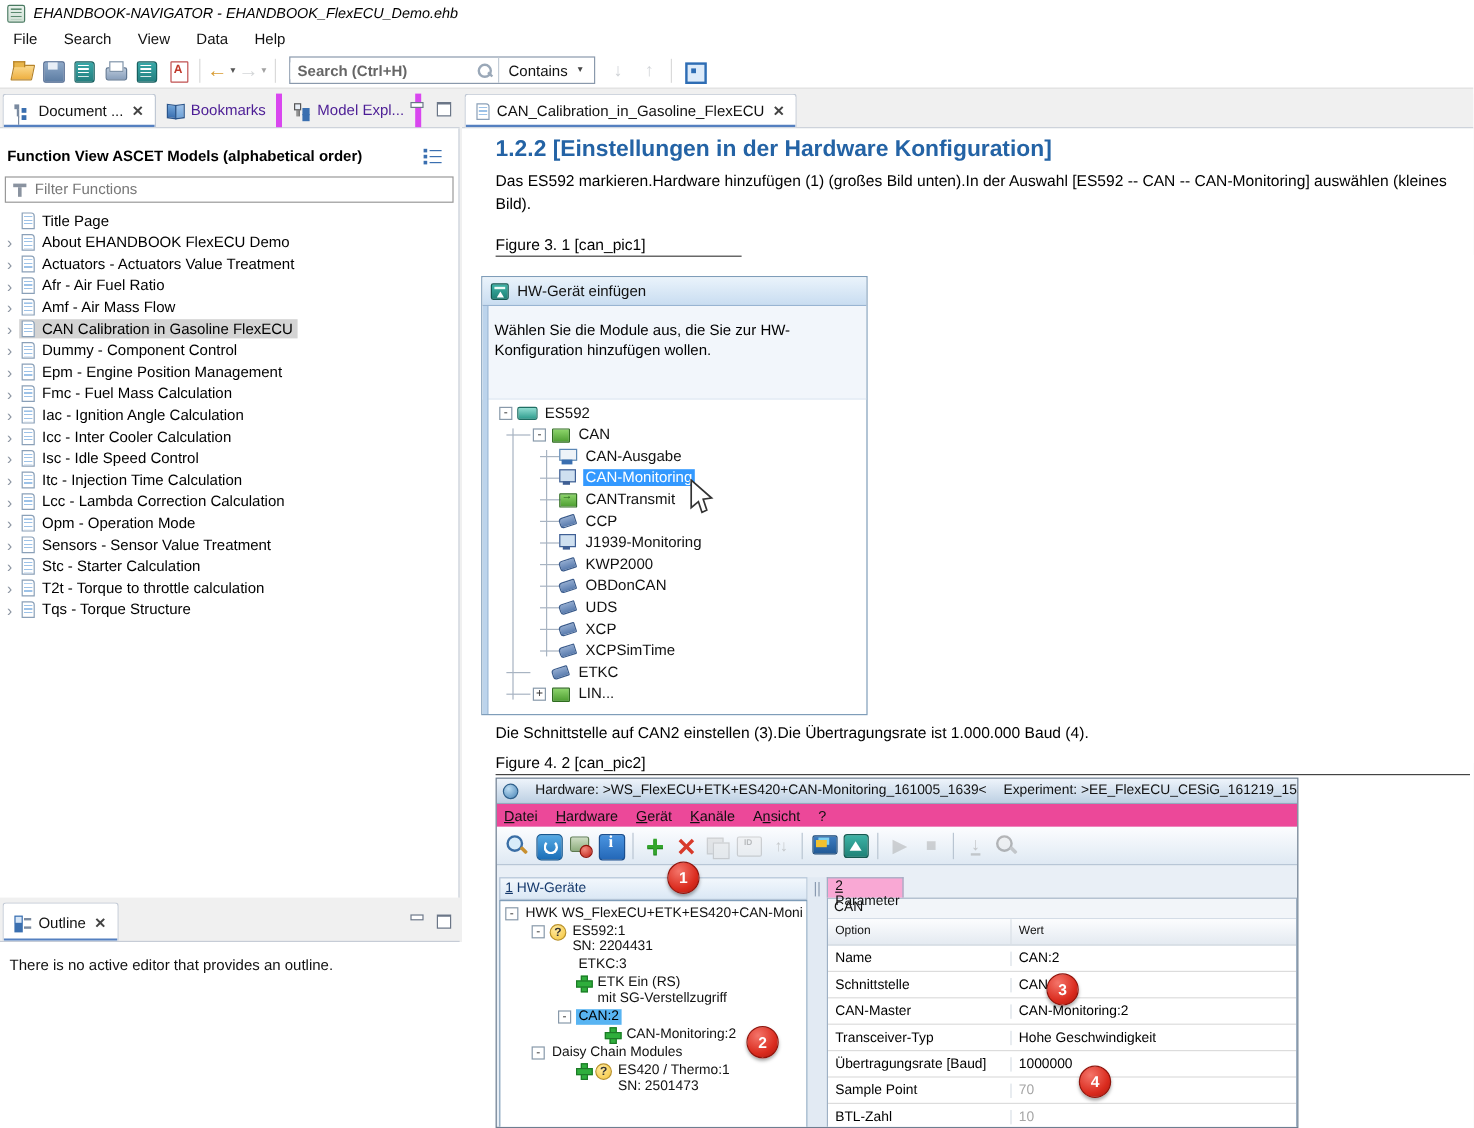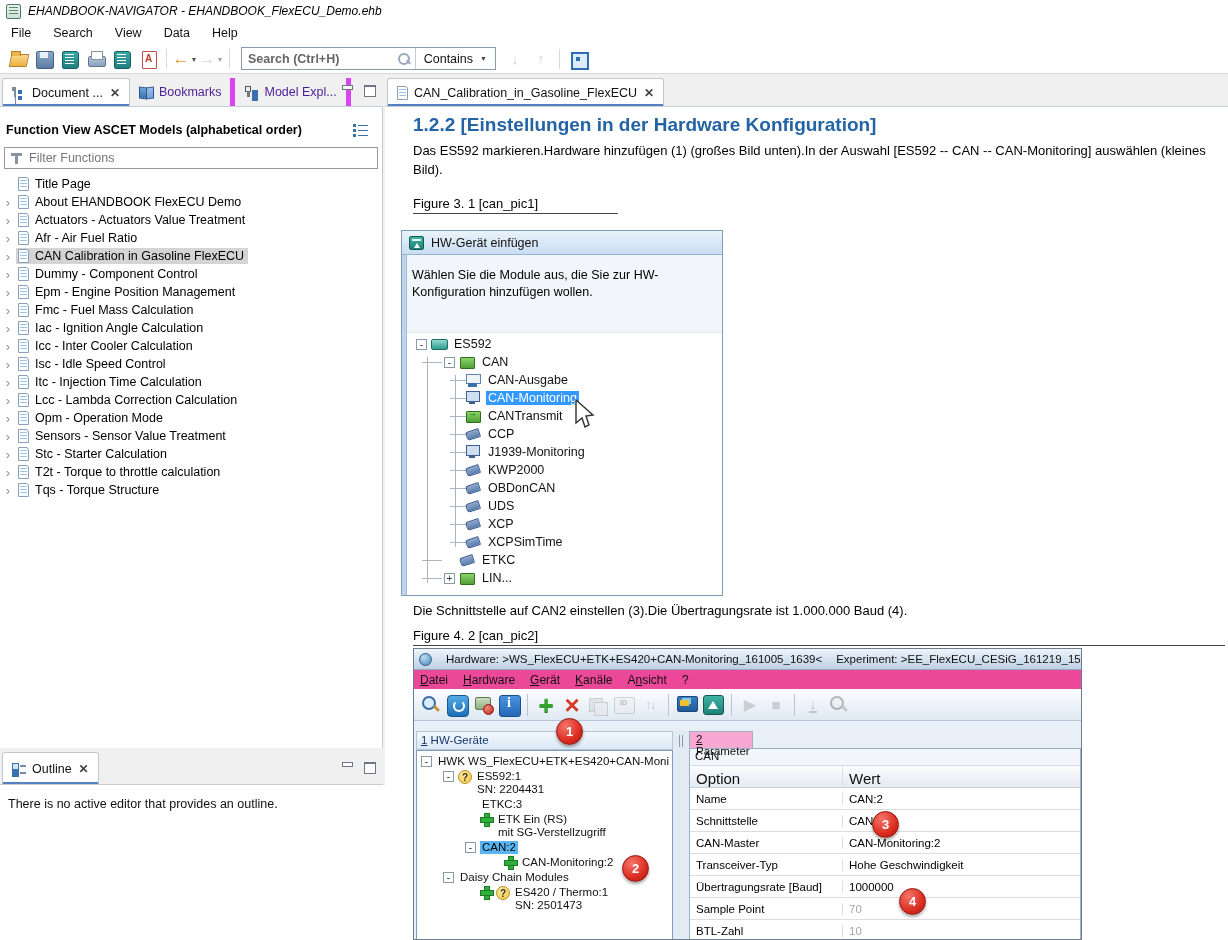--- a/index.html
+++ b/index.html
@@ -214,21 +214,21 @@
   .f2text .t2:empty { display:none; }
   .f2text .t2 { padding:0 2px; }
 
   .f2-splitter { position:absolute; left:259px; top:82px; width:16px; height:210px; background:#e2eaf3; }
   .f2-splitter::before { content:""; position:absolute; left:6px; top:4px; width:1px; height:12px; background:#8a9ab0; box-shadow:3px 0 0 #8a9ab0; }
 
   .f2-paramtab { position:absolute; left:275px; top:82px; width:64px; height:17px; background:#f9a8d4; border:1px solid #9eb0c4; border-bottom:none; font-size:11.5px; padding:1px 0 0 6px; color:#111; z-index:2; }
   .f2-paramtab .u { text-decoration:underline; }
   .f2-tablebox { position:absolute; left:275px; top:99px; width:392px; height:193px; background:#fff; border:1px solid #9eb0c4; overflow:hidden; }
   .f2-groupbar { height:17px; background:#f2f5f9; border-bottom:1px solid #d4dce6; font-size:11.5px; padding:1px 0 0 5px; color:#111; }
-  .f2-headrow { height:22px; background:linear-gradient(#fcfdfe,#e4eaf1); border-bottom:1px solid #c6cfda; display:flex; font-size:15px; color:#111; }
+  .f2-headrow { height:22px; background:linear-gradient(#fcfdfe,#e4eaf1); border-bottom:1px solid #c6cfda; display:flex; font-size:10px; color:#111; }
   .f2-headrow .pcell { padding-top:4px; }
   .pcell { padding-left:6px; }
   .popt { width:153px; flex:0 0 153px; border-right:1px solid #d9dfe7; }
   .pval { flex:1; }
   .prow { height:22px; display:flex; align-items:center; font-size:11.5px; border-bottom:1px solid #dcdcdc; color:#000; }
   .prow .pval.muted { color:#a6a6a6; }
 
   .badge { position:absolute; width:27px; height:27px; border-radius:50%; background:radial-gradient(circle at 35% 28%, #f4756a, #da2b1e 62%, #a81a10); border:1px solid #8f140c; color:#fff; font-weight:bold; font-size:13px; display:flex; align-items:center; justify-content:center; box-shadow:0 2px 3px rgba(0,0,0,.35); z-index:5; }
   .b1 { left:142px; top:69px; }
   .b2 { left:208px; top:206px; }
@@ -336,20 +336,27 @@
               <span class="selwrap">
                 <span class="docicon"></span>
                 <span class="flabel">Actuators - Actuators Value Treatment</span>
               </span>
             </div>
             <div class="frow">
               <span class="chev show"></span>
               <span class="selwrap">
                 <span class="docicon"></span>
                 <span class="flabel">Afr - Air Fuel Ratio</span>
+              </span>
+            </div>
+            <div class="frow">
+              <span class="chev show"></span>
+              <span class="selwrap">
+                <span class="docicon"></span>
+                <span class="flabel">Amf - Air Mass Flow</span>
               </span>
             </div>
             <div class="frow sel">
               <span class="chev show"></span>
               <span class="selwrap">
                 <span class="docicon"></span>
                 <span class="flabel">CAN Calibration in Gasoline FlexECU</span>
               </span>
             </div>
             <div class="frow">

